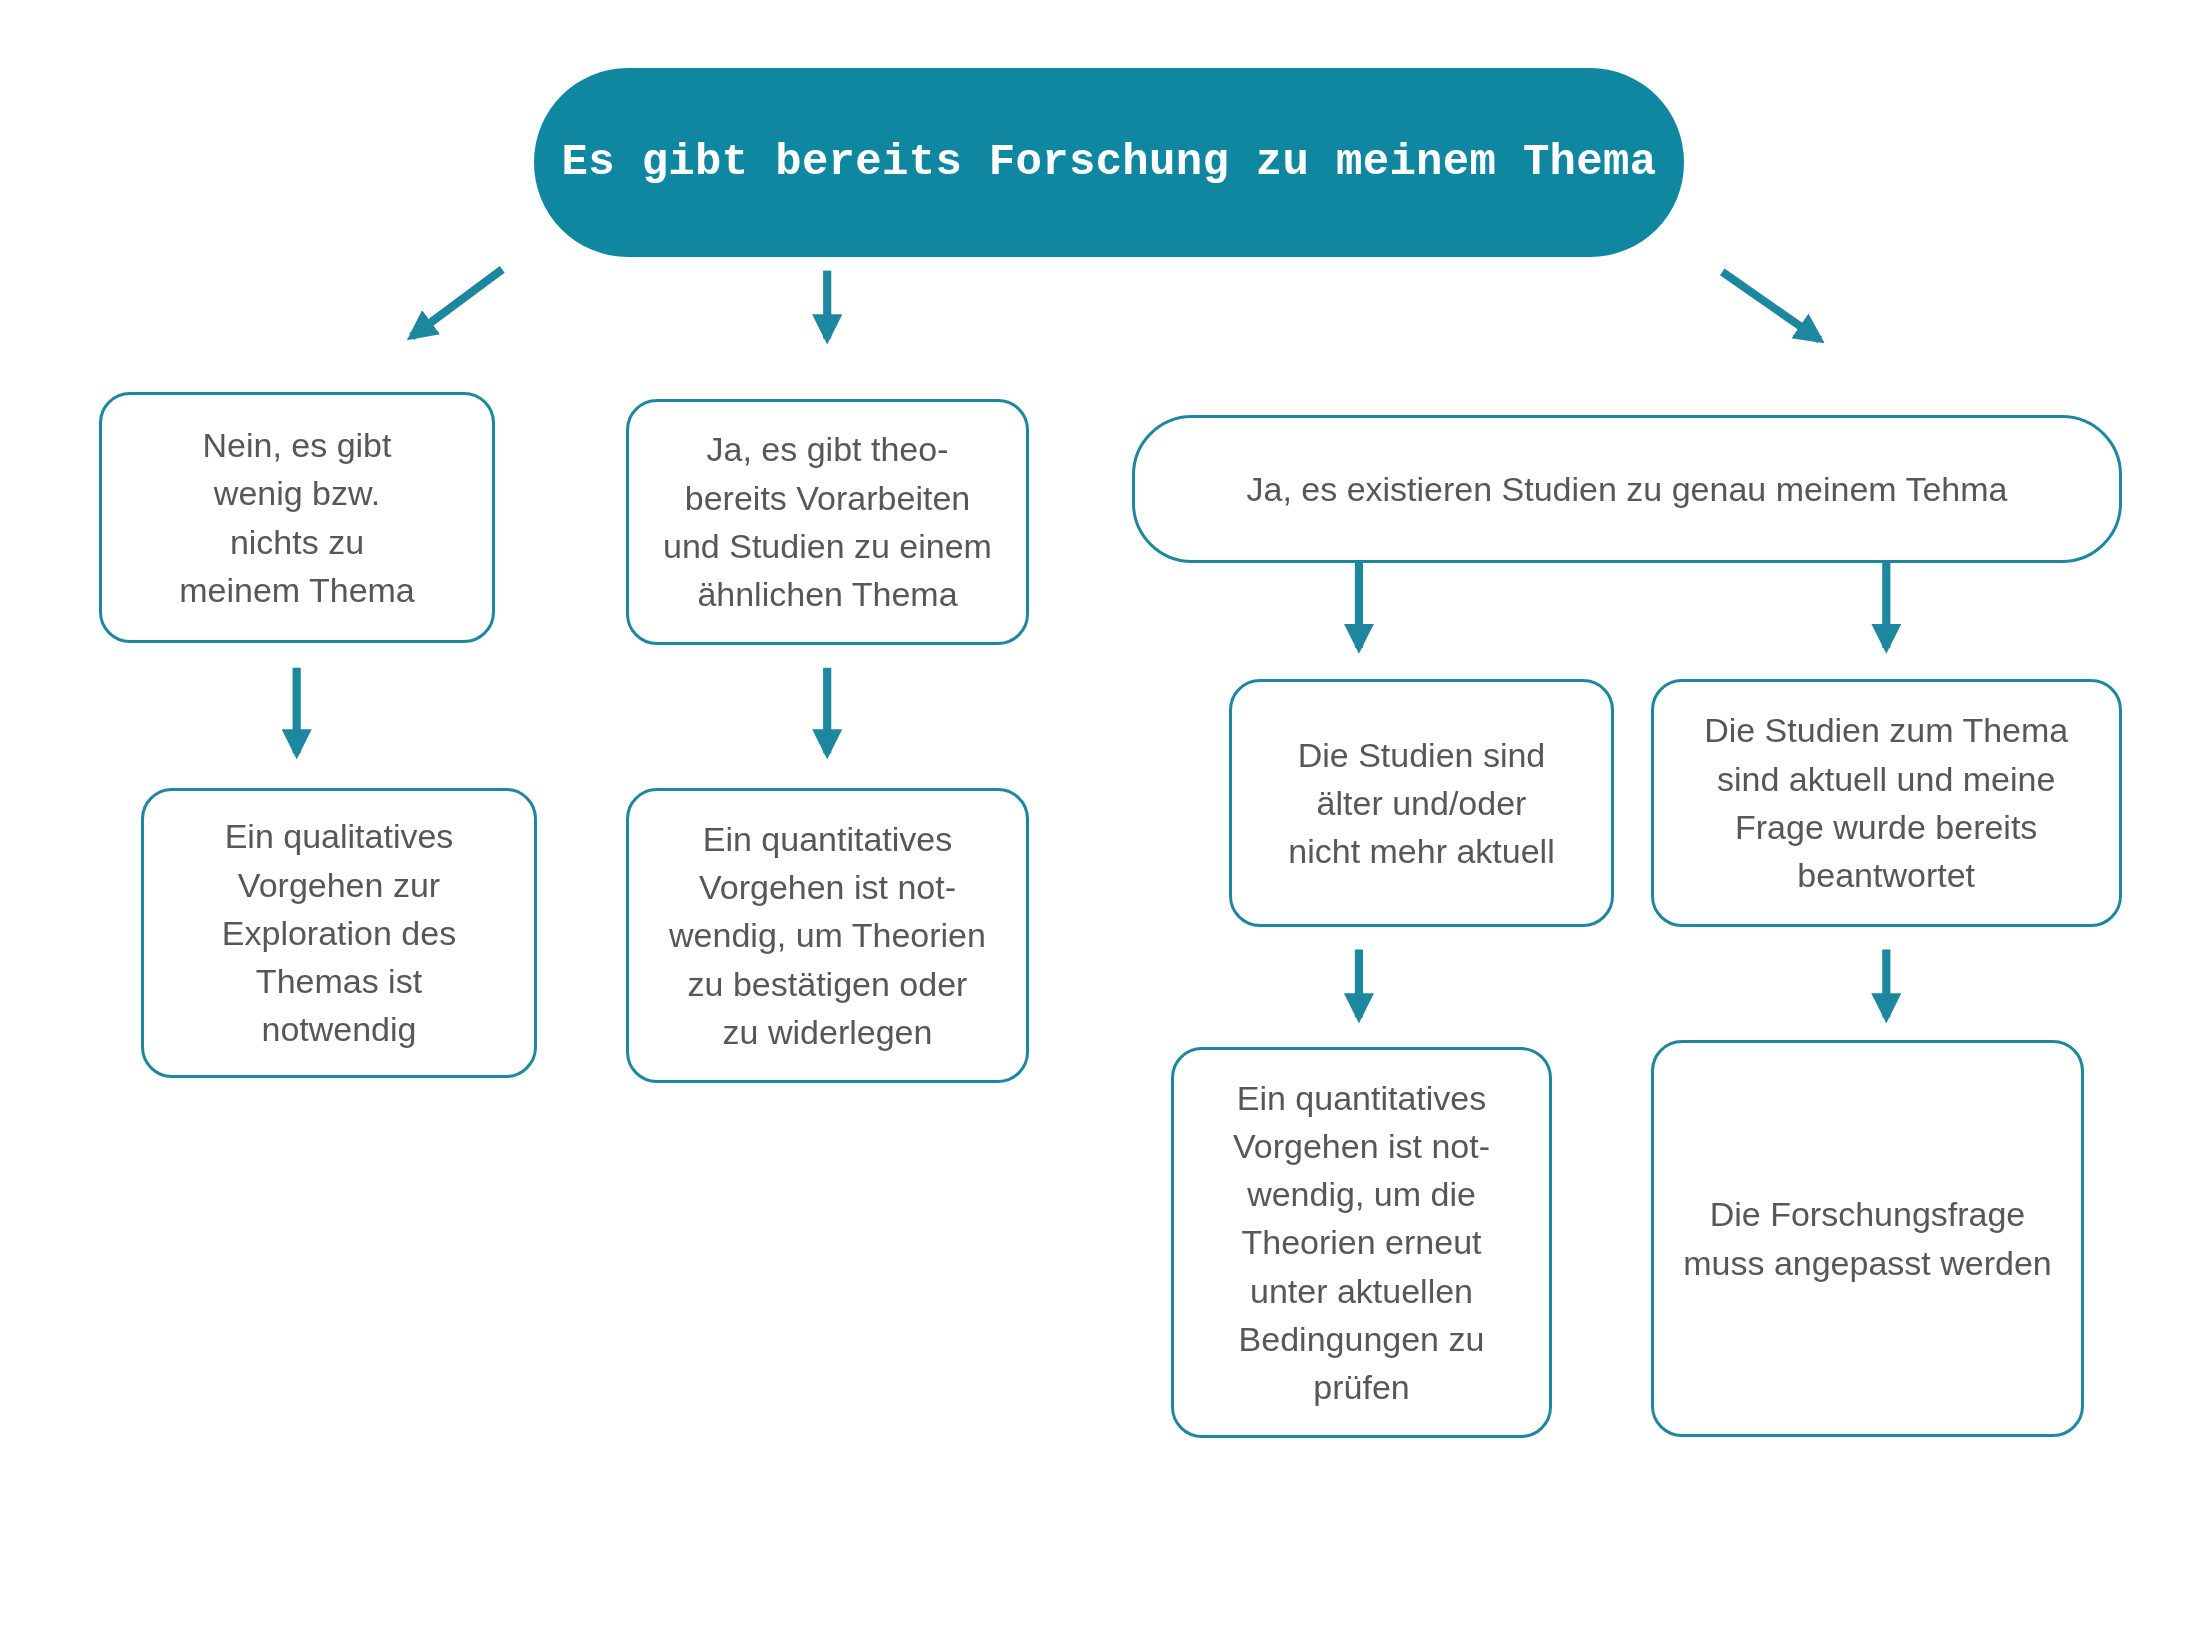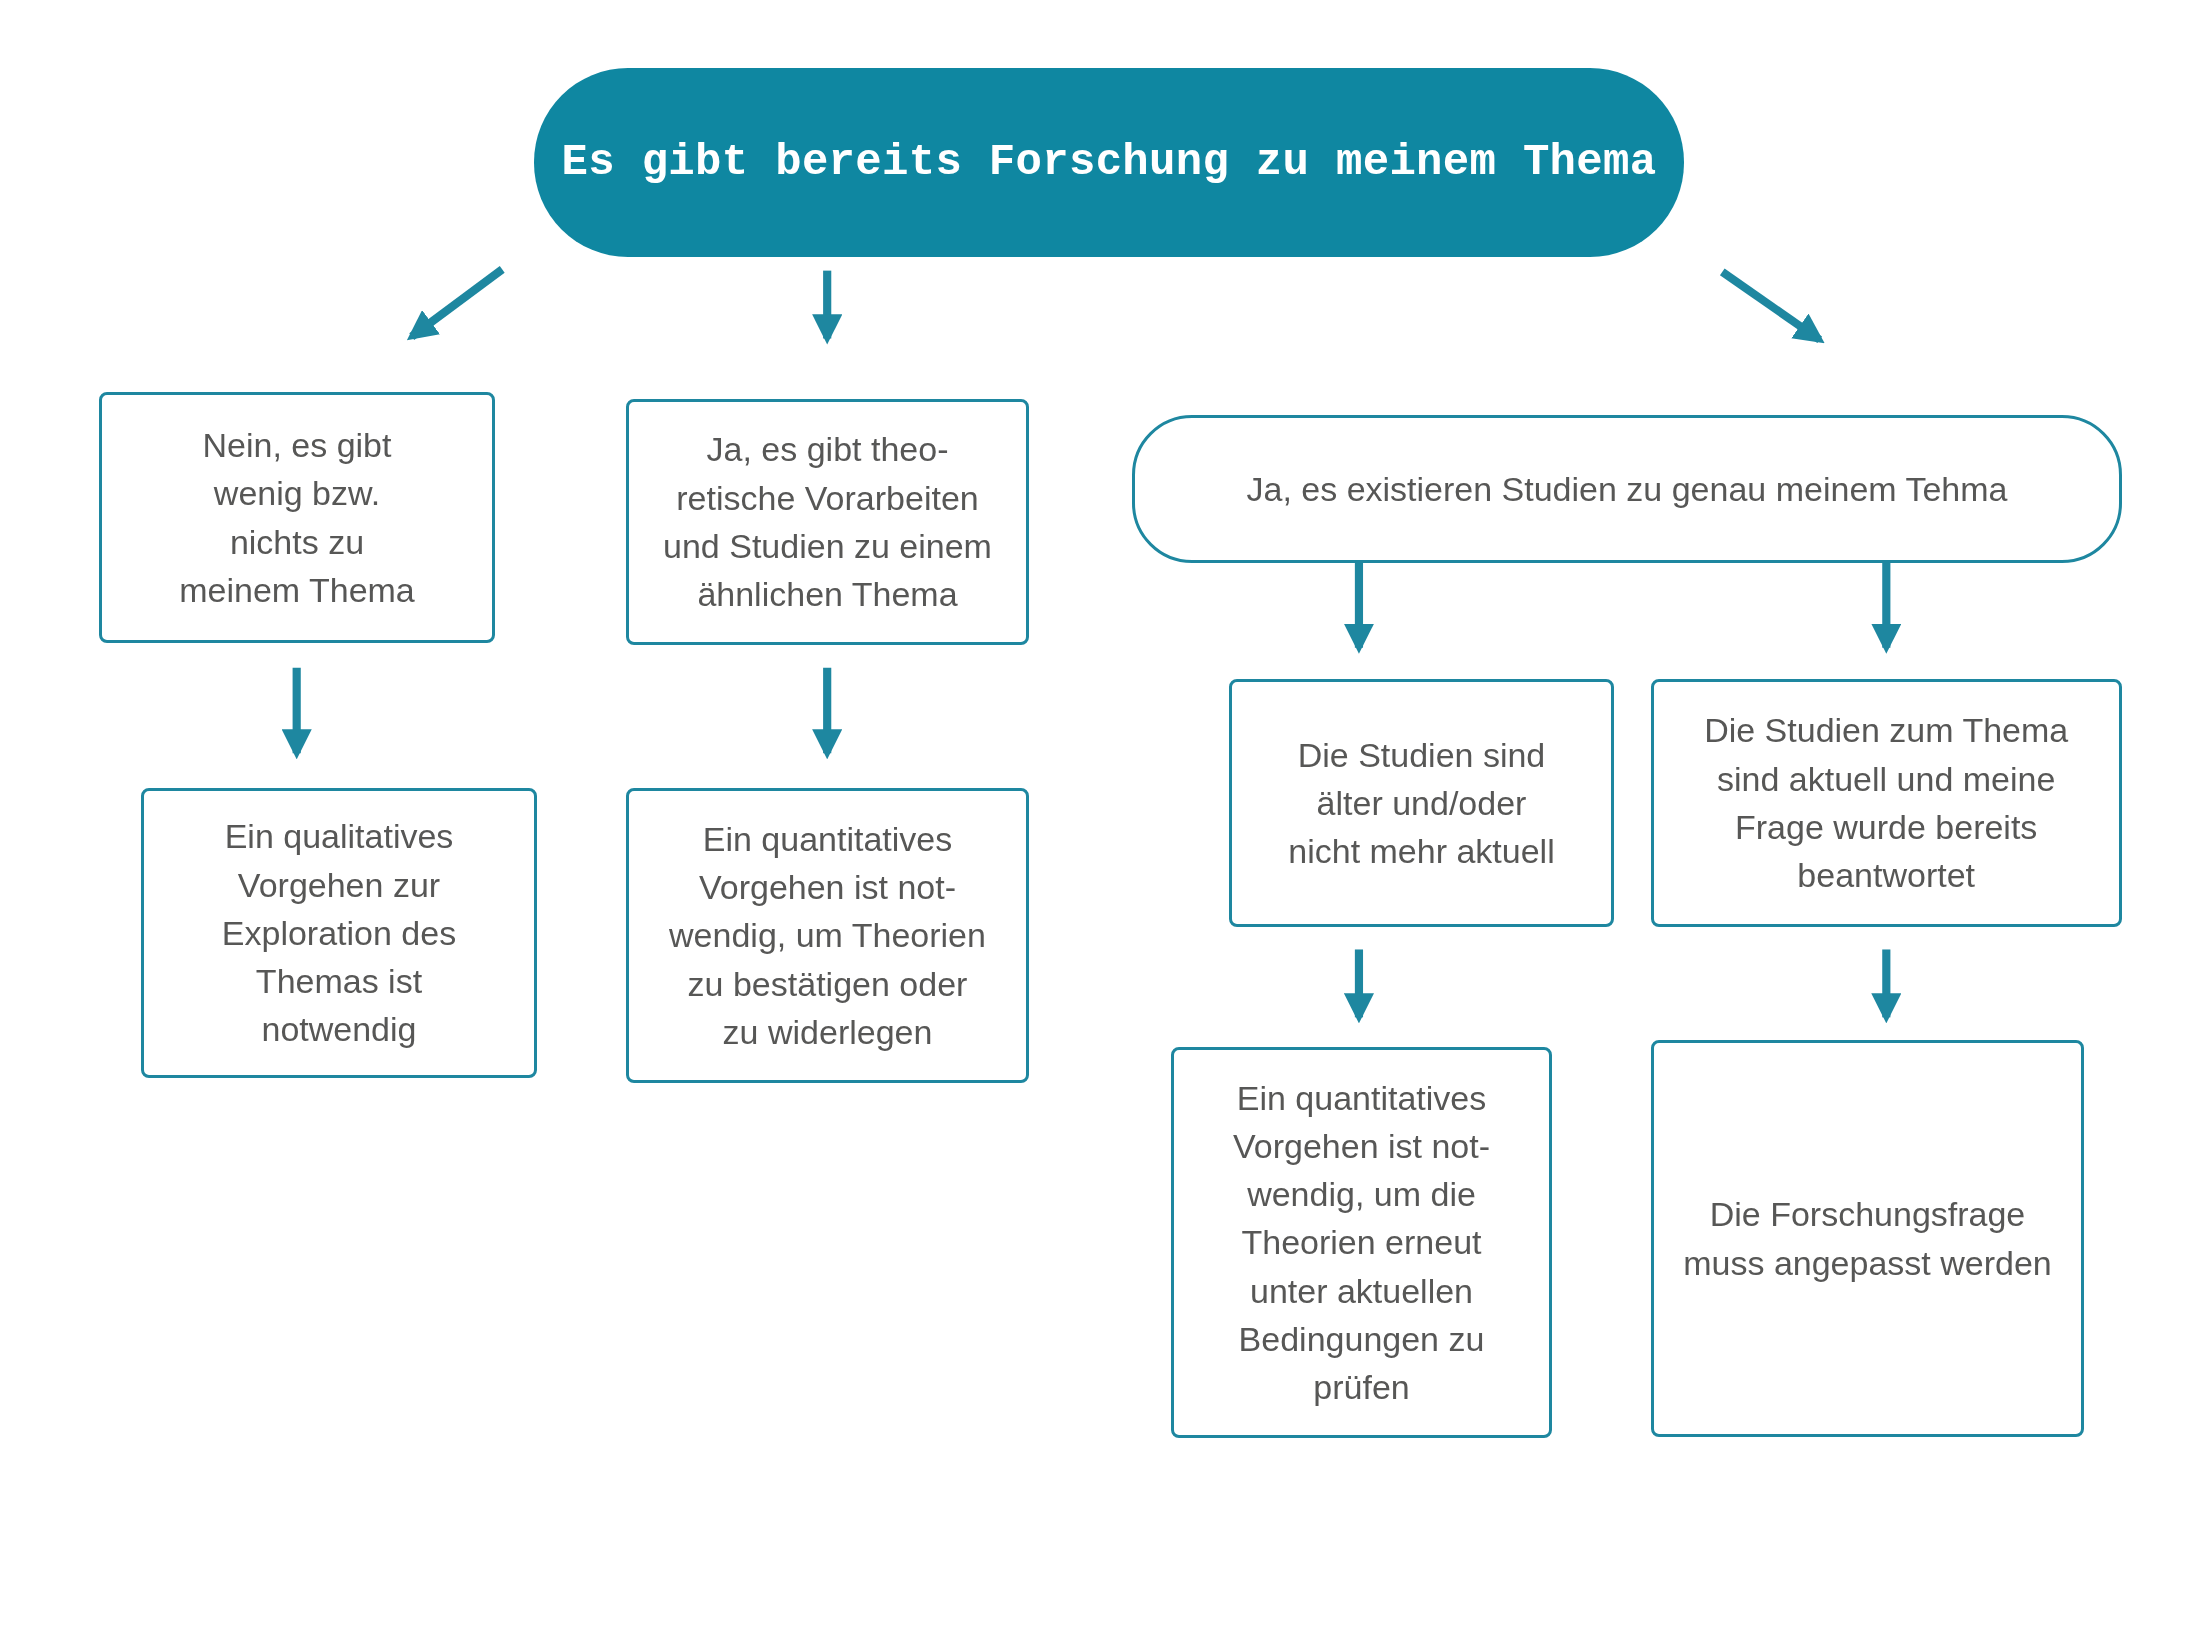--- a/index.html
+++ b/index.html
@@ -24,21 +24,21 @@
   .arrow-layer {
     position: absolute;
     left: 0; top: 0;
     width: 2205px;
     height: 1645px;
     pointer-events: none;
   }
   .node {
     position: absolute;
     border: 3.1px solid var(--teal-border);
-    border-radius: 8px;
+    border-radius: 31px;
     background: #ffffff;
     color: var(--text-gray);
     font-size: 34px;
     line-height: 1.42;
     display: flex;
     align-items: center;
     justify-content: center;
     text-align: center;
     white-space: pre-line;
     padding: 7.5px 12.6px;
@@ -92,21 +92,21 @@
   </svg>
 
   <div class="node node--root" id="node-root">Es gibt bereits Forschung zu meinem Thema</div>
 
   <div class="node" id="node-no-research">Nein, es gibt
 wenig bzw.
 nichts zu
 meinem Thema</div>
 
   <div class="node" id="node-similar-research">Ja, es gibt theo-
-retische Vorarbeiten
+bereits Vorarbeiten
 und Studien zu einem
 ähnlichen Thema</div>
 
   <div class="node node--wide" id="node-exact-studies">Ja, es existieren Studien zu genau meinem Tehma</div>
 
   <div class="node" id="node-qualitative">Ein qualitatives
 Vorgehen zur
 Exploration des
 Themas ist
 notwendig</div>

